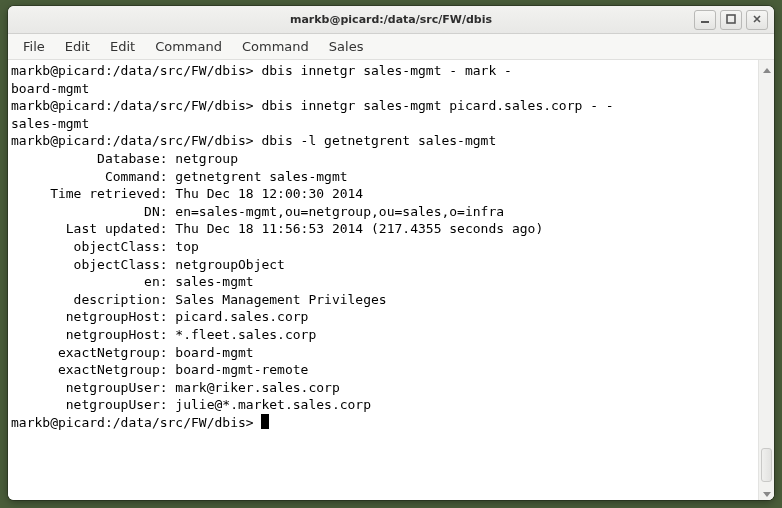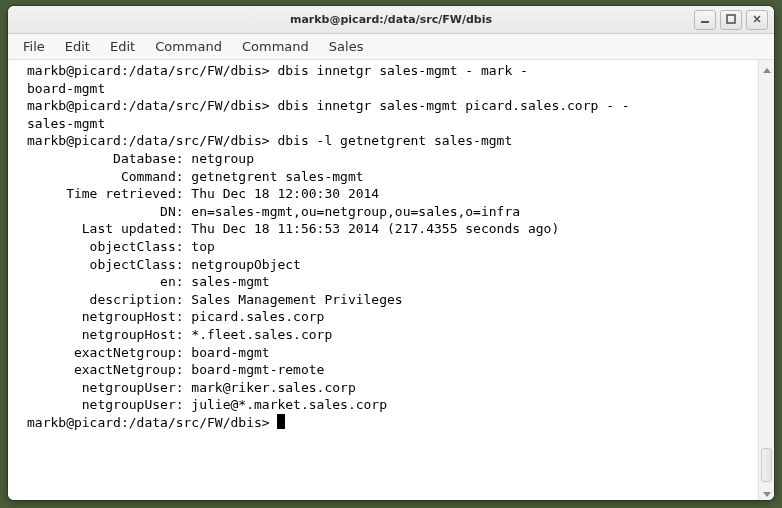--- a/index.html
+++ b/index.html
@@ -79,21 +79,21 @@
     display: flex;
     overflow: hidden;
     background: #ffffff;
   }
   .terminal {
     flex: 1;
     font-family: "DejaVu Sans Mono", "Liberation Mono", monospace;
     font-size: 13px;
     line-height: 17.6px;
     color: #000;
-    padding: 2px 2px 2px 19px;
+    padding: 2px 2px 2px 3px;
     white-space: pre;
     overflow: hidden;
   }
   .scrollbar {
     width: 16px;
     background: #f2f2f0;
     border-left: 1px solid #e3e3e1;
     position: relative;
   }
   .scroll-up, .scroll-down {

